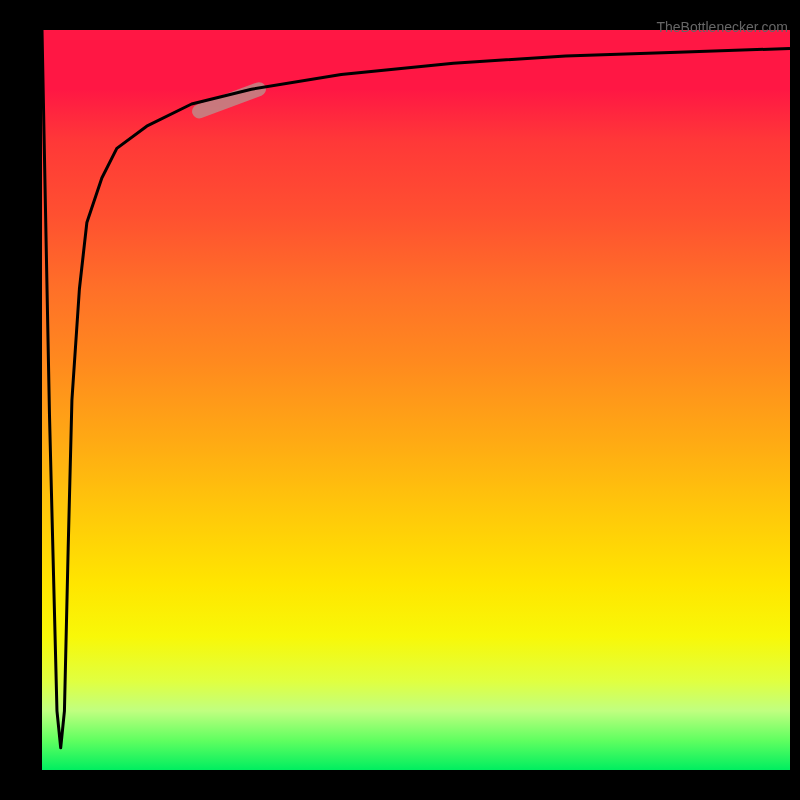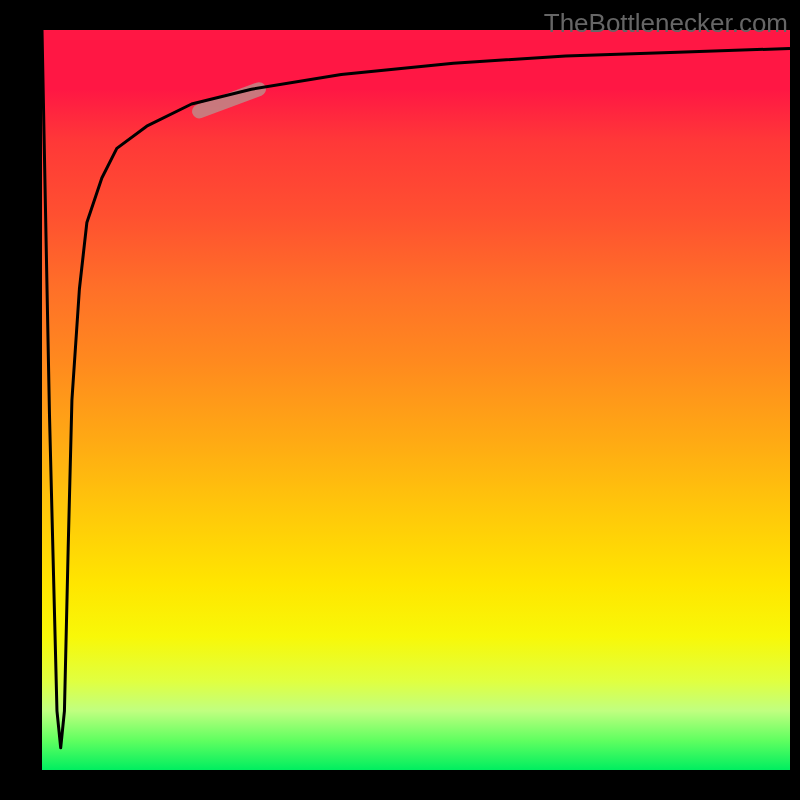--- a/index.html
+++ b/index.html
@@ -9,24 +9,24 @@
     }
     body {
       width: 800px;
       height: 800px;
       background: #000;
       position: relative;
       font-family: Arial, sans-serif;
     }
     .watermark {
       position: absolute;
-      top: 8px;
+      top: 19px;
       right: 12px;
       color: #666;
-      font-size: 26px;
+      font-size: 14px;
       z-index: 10;
     }
     .plot-area {
       position: absolute;
       left: 42px;
       top: 30px;
       width: 748px;
       height: 740px;
       background: linear-gradient(to bottom,
         #ff1744 0%,

